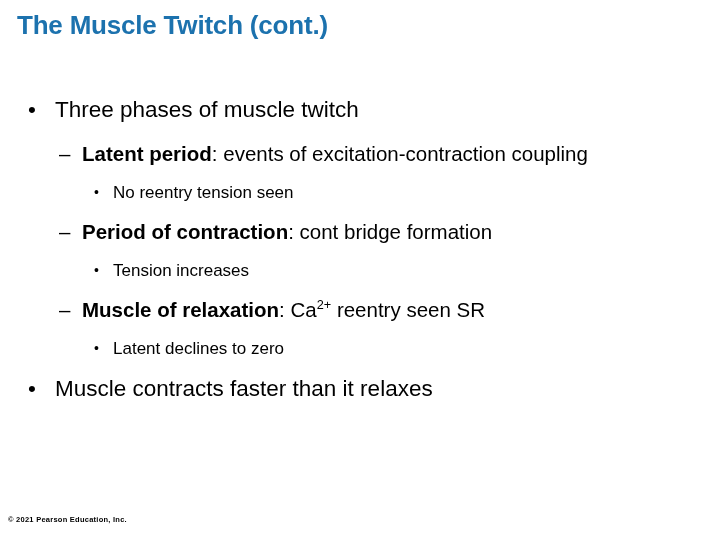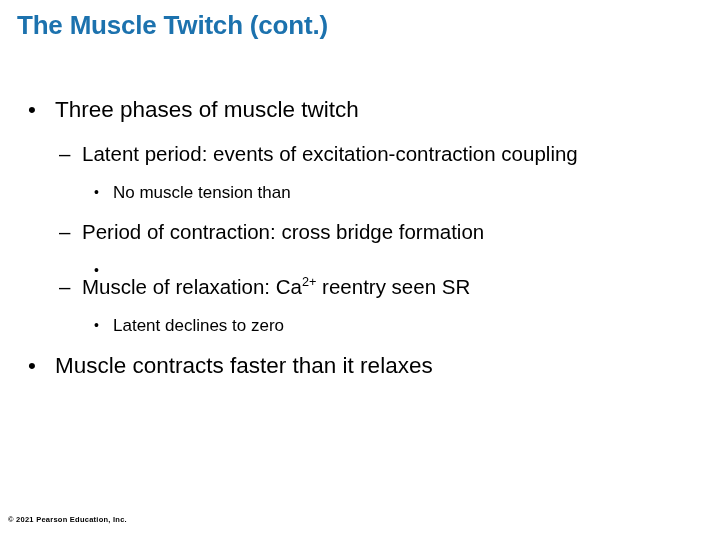--- a/index.html
+++ b/index.html
@@ -97,21 +97,21 @@
     line-height: 23px;
     margin-bottom: 4px;
   }
   .lvl3 .bullet {
     left: 94px;
     top: 0;
     font-size: 14px;
     line-height: 23px;
   }
 
-  .bold { font-weight: normal; }
+  .bold { font-weight: bold; }
 
   sup {
     font-size: 0.62em;
     vertical-align: super;
     line-height: 0;
   }
 
   
   .gap-a { height: 9px; }
   .gap-b { height: 10px; }
@@ -150,34 +150,35 @@
 
     <div class="line lvl2">
       <span class="bullet">–</span>
       <span class="text"><span class="bold">Latent period</span><span>: events of excitation-contraction coupling</span></span>
     </div>
 
     <div class="gap-b"></div>
 
     <div class="line lvl3">
       <span class="bullet">•</span>
-      <span class="text">No muscle tension than</span>
+      <span class="text">No reentry tension seen</span>
     </div>
 
     <div class="gap-c"></div>
 
     <div class="line lvl2">
       <span class="bullet">–</span>
-      <span class="text"><span class="bold">Period of contraction</span><span>: cross bridge formation</span></span>
+      <span class="text"><span class="bold">Period of contraction</span><span>: cont bridge formation</span></span>
     </div>
 
     <div class="gap-c"></div>
 
     <div class="line lvl3">
       <span class="bullet">•</span>
+      <span class="text">Tension increases</span>
     </div>
 
     <div class="gap-d"></div>
 
     <div class="line lvl2">
       <span class="bullet">–</span>
       <span class="text"><span class="bold">Muscle of relaxation</span><span>: Ca</span><sup>2+</sup><span> reentry seen SR</span></span>
     </div>
 
     <div class="gap-c"></div>

